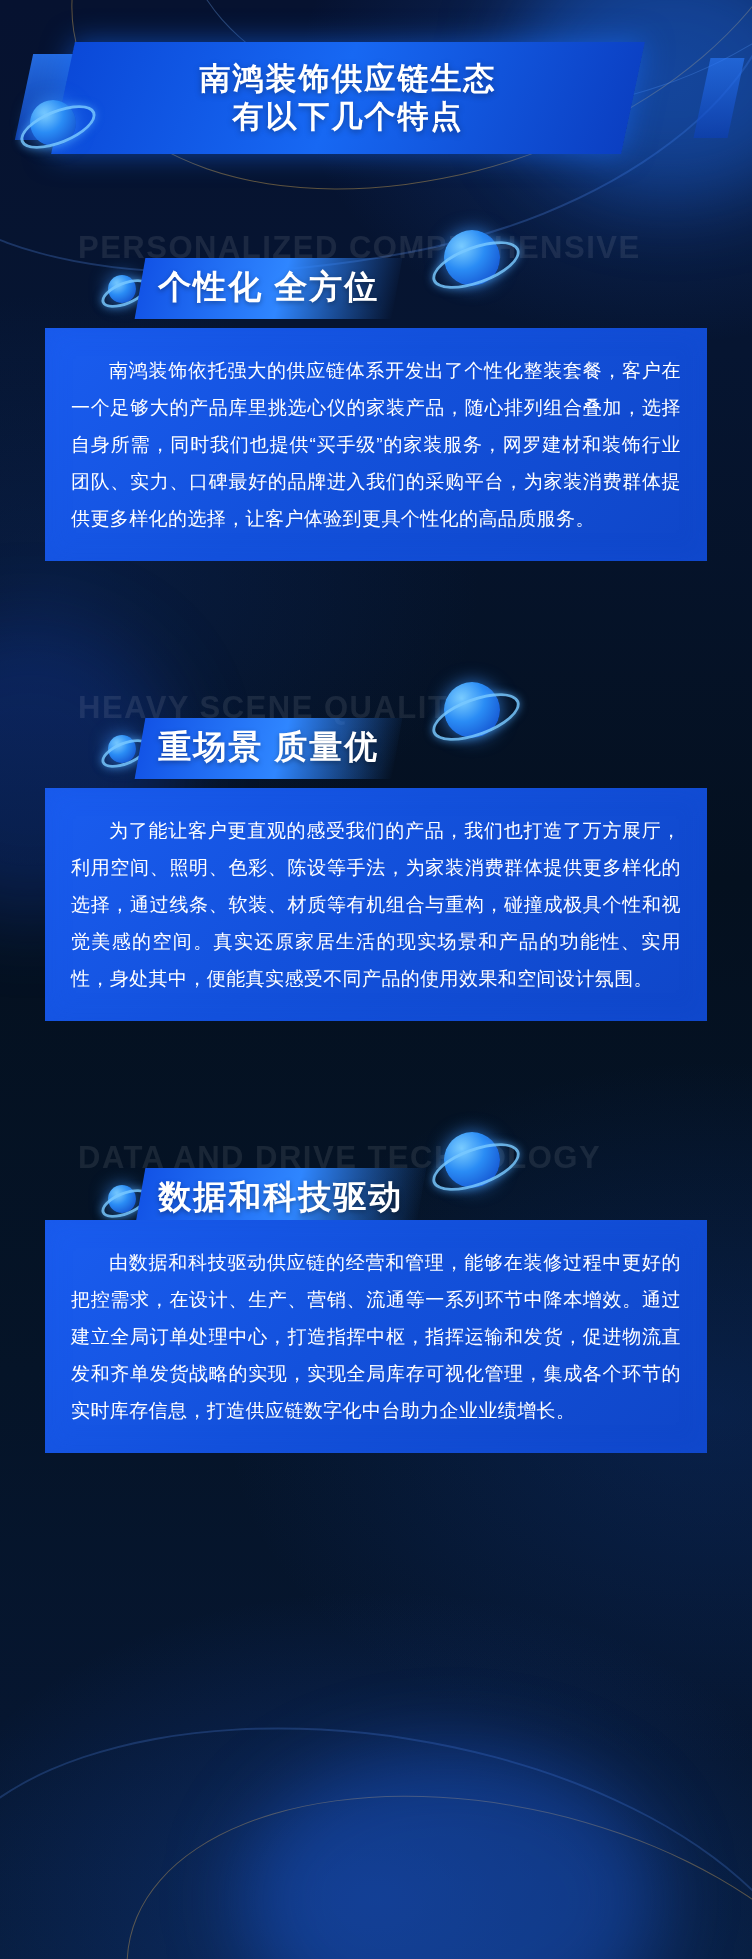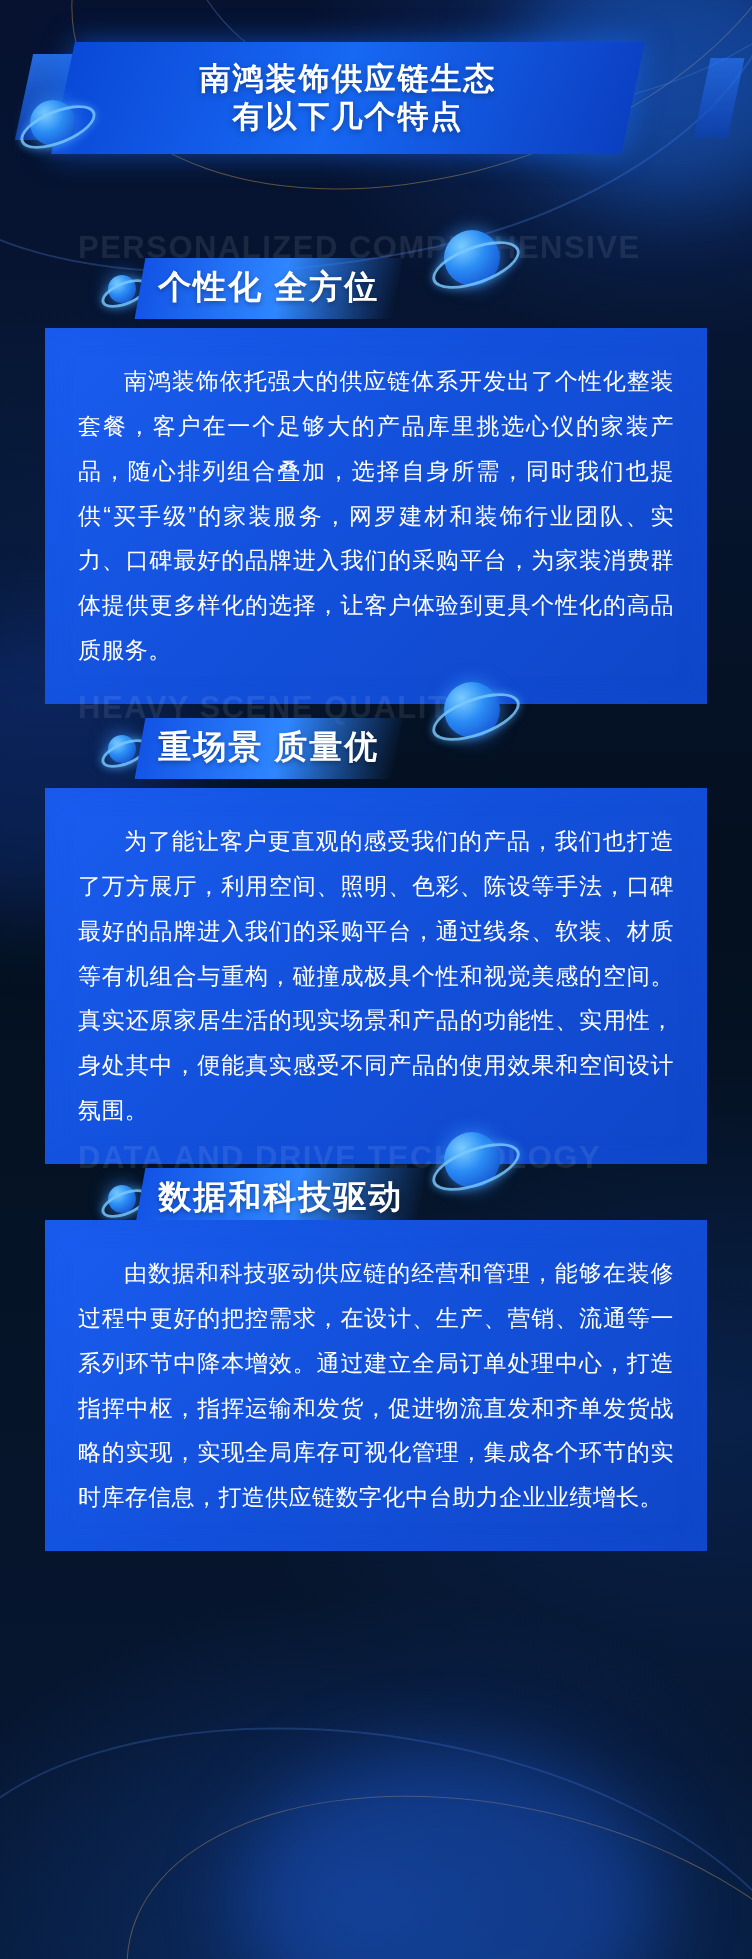--- a/index.html
+++ b/index.html
@@ -198,23 +198,23 @@
   .body-card {
     position: absolute;
     left: 45px;
     width: 662px;
     box-sizing: border-box;
     padding: 24px 26px 24px 26px;
     background: linear-gradient(135deg, #1a5df0 0%, #1351dc 45%, #0f46c8 100%);
     box-shadow: 0 0 26px rgba(20,80,220,0.35) inset;
   }
   .body-card p {
-    margin: 7px;
+    margin: 0;
     color: #ffffff;
-    font-size: 23px;
+    font-size: 19px;
     line-height: 1.95;
     text-indent: 2em;
     letter-spacing: 0.4px;
     text-align: justify;
   }
 </style>
 </head>
 <body>
 
 <div class="page">
@@ -276,21 +276,21 @@
     <div class="planet" style="top:38px;left:100px;width:44px;height:44px;">
       <div class="ball" style="left:8px;top:7px;width:28px;height:28px;"></div>
       <div class="ring" style="left:0;top:14px;width:44px;height:17px;transform:rotate(-22deg);"></div>
     </div>
 
     <div class="title-bar">
       <span class="txt">重场景  质量优</span>
     </div>
 
     <div class="body-card" style="top:98px;">
-      <p>为了能让客户更直观的感受我们的产品，我们也打造了万方展厅，利用空间、照明、色彩、陈设等手法，口碑最好的品牌进入我们的采购平台，通过线条、软装、材质等有机组合与重构，碰撞成极具个性和视觉美感的空间。真实还原家居生活的现实场景和产品的功能性、实用性，身处其中，便能真实感受不同产品的使用效果和空间设计氛围。</p>
+      <p>为了能让客户更直观的感受我们的产品，我们也打造了万方展厅，利用空间、照明、色彩、陈设等手法，为家装消费群体提供更多样化的选择，通过线条、软装、材质等有机组合与重构，碰撞成极具个性和视觉美感的空间。真实还原家居生活的现实场景和产品的功能性、实用性，身处其中，便能真实感受不同产品的使用效果和空间设计氛围。</p>
     </div>
   </div>
 
   <div class="section" style="top:1140px;">
     <div class="ghost-title">DATA AND DRIVE TECHNOLOGY</div>
 
     <div class="planet" style="top:-18px;left:430px;width:86px;height:86px;">
       <div class="ball" style="left:14px;top:10px;width:56px;height:56px;"></div>
       <div class="ring" style="left:0;top:26px;width:86px;height:32px;transform:rotate(-20deg);"></div>
     </div>

